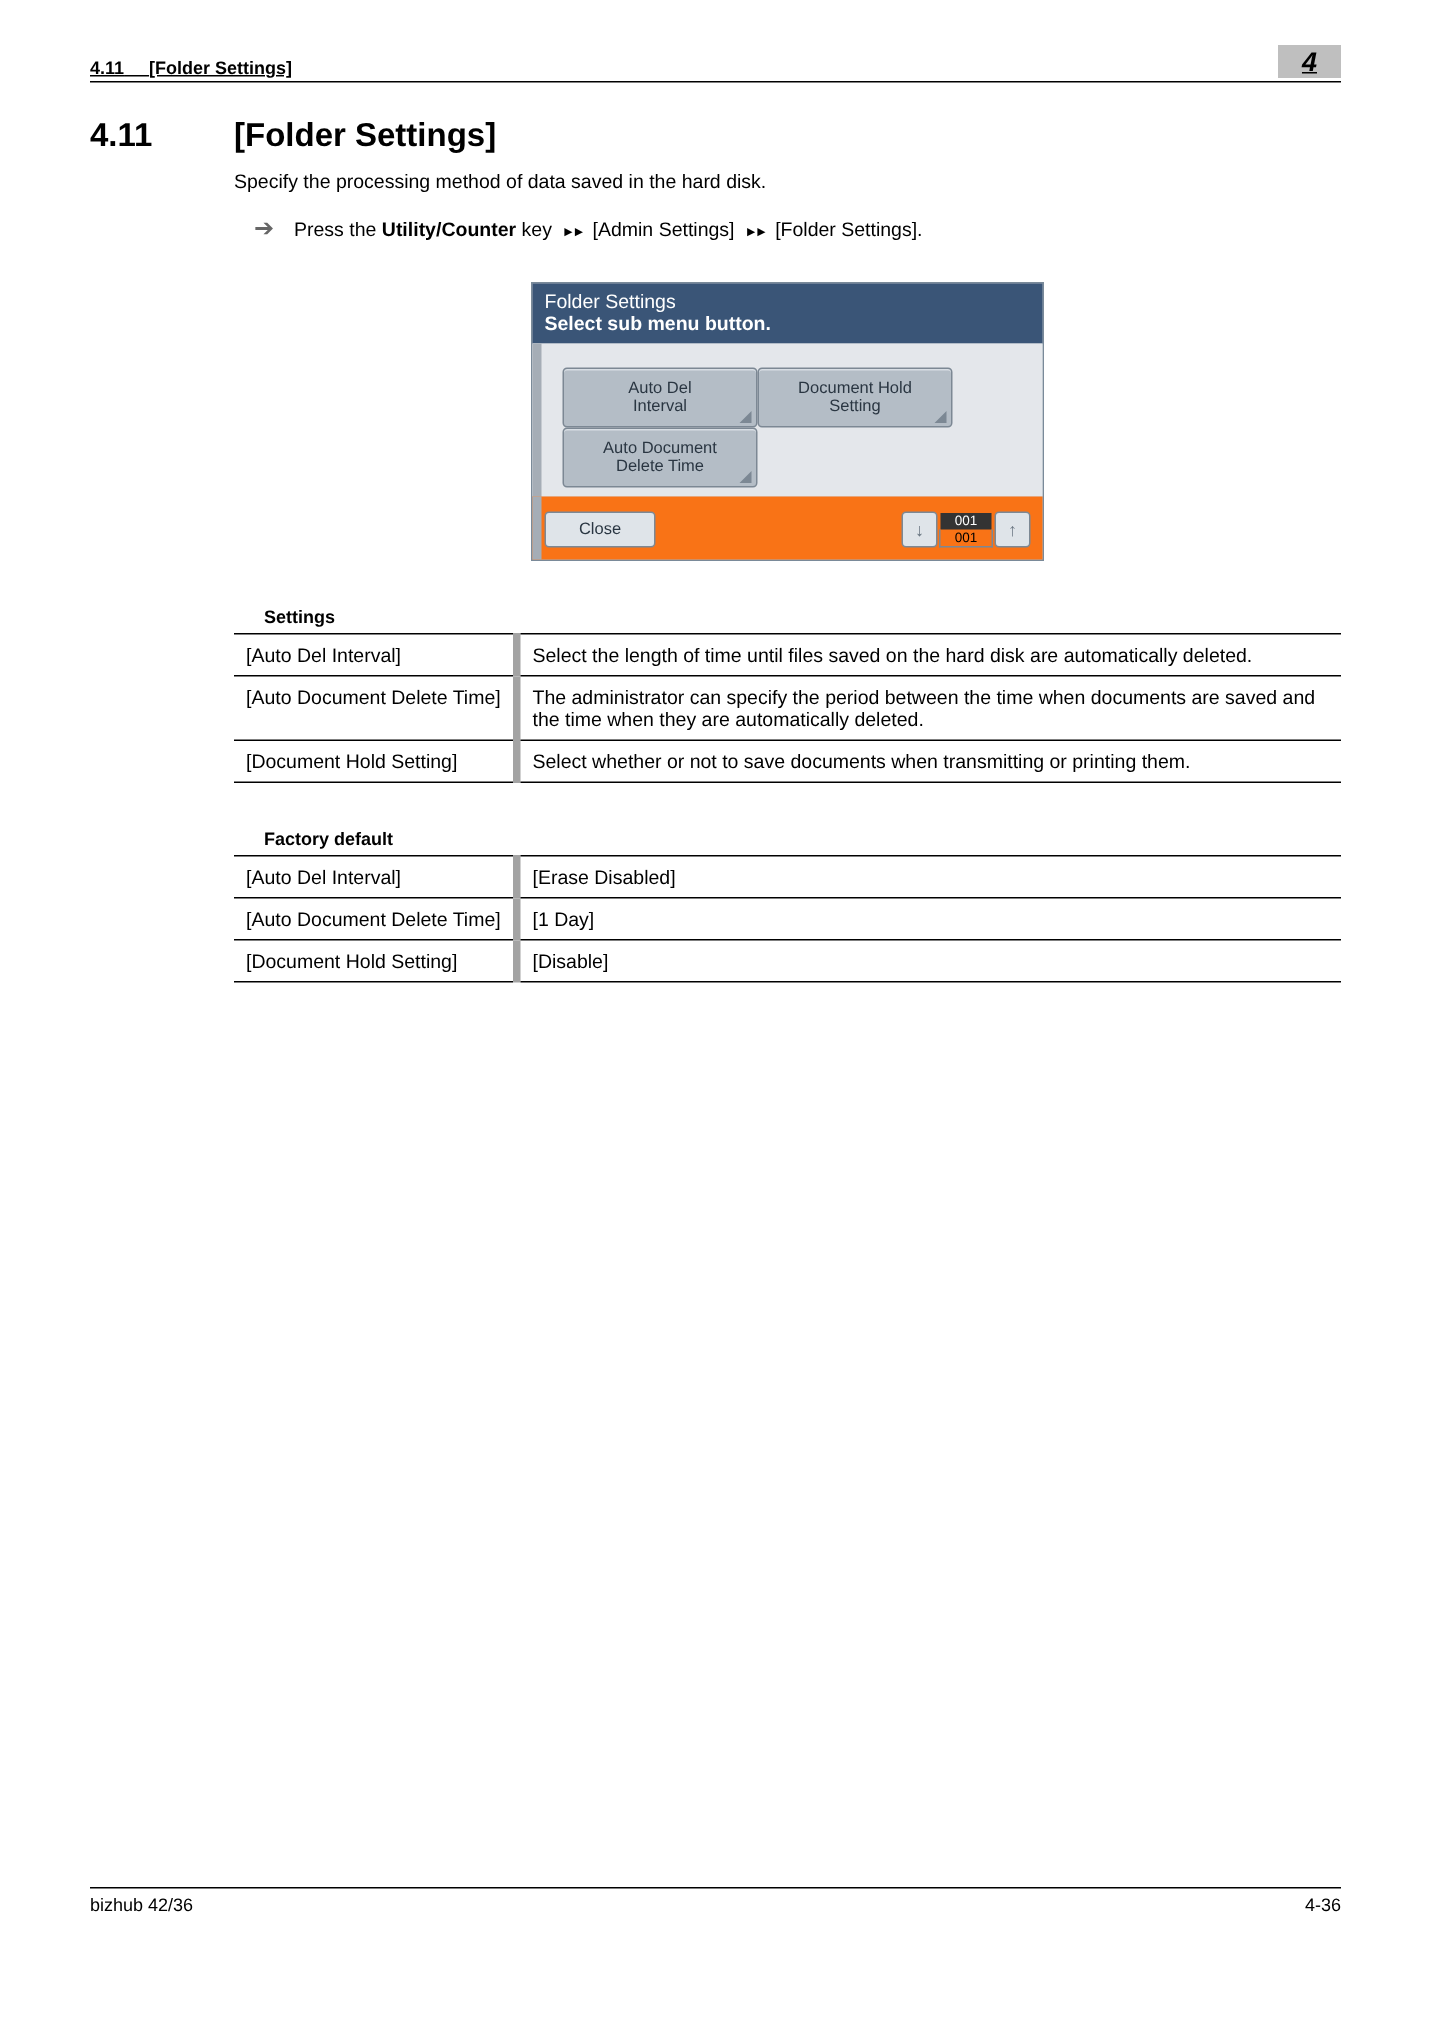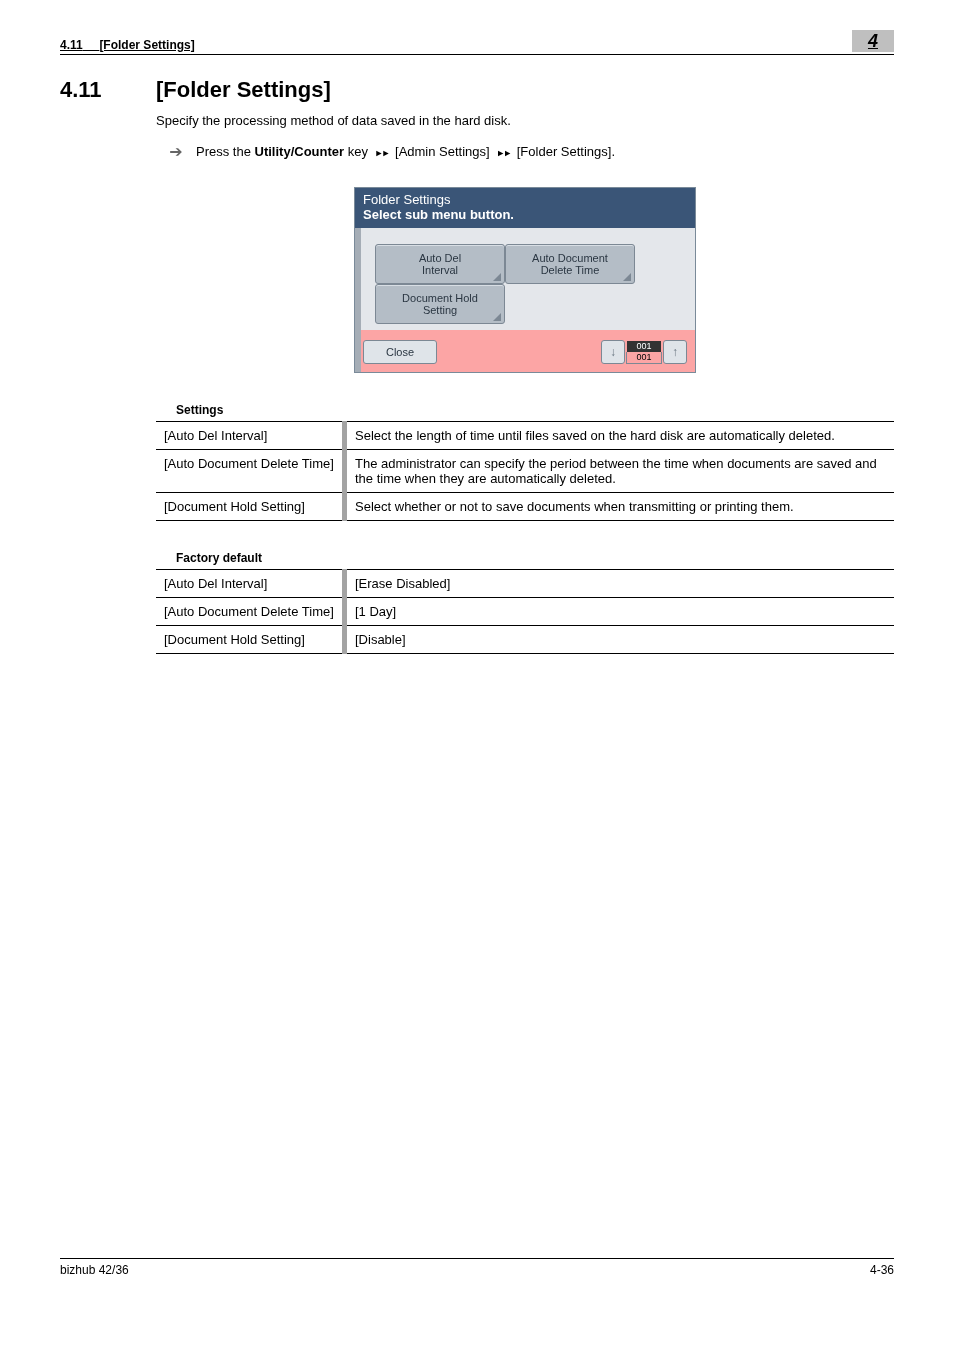--- a/index.html
+++ b/index.html
@@ -124,21 +124,21 @@
     bottom: 2px;
     width: 0; height: 0;
     border-left: 8px solid transparent;
     border-bottom: 8px solid #7c8894;
   }
   .panel-foot {
     display: flex;
     align-items: center;
     justify-content: space-between;
     padding: 10px 8px 8px 2px;
-    background: #fca5a5;
+    background: #f97316;
     border-left: 6px solid #a5adb6;
   }
   .close-btn {
     background: #dfe4e9;
     border: 1px solid #7c8894;
     border-radius: 3px;
     width: 72px;
     height: 22px;
     text-align: center;
     line-height: 22px;
@@ -253,27 +253,27 @@
         <div class="ph2">Select sub menu button.</div>
       </div>
       <div class="panel-body">
         <div class="btn-grid">
           <div class="dev-btn">
             <span>Auto Del</span>
             <span>Interval</span>
             <span class="corner"></span>
           </div>
           <div class="dev-btn">
-            <span>Auto Document</span>
-            <span>Delete Time</span>
+            <span>Document Hold</span>
+            <span>Setting</span>
             <span class="corner"></span>
           </div>
           <div class="dev-btn">
-            <span>Document Hold</span>
-            <span>Setting</span>
+            <span>Auto Document</span>
+            <span>Delete Time</span>
             <span class="corner"></span>
           </div>
         </div>
       </div>
       <div class="panel-foot">
         <div class="close-btn">Close</div>
         <div class="paginator">
           <div class="pag-arrow">↓</div>
           <div class="pag-count">
             <div class="top">001</div>

